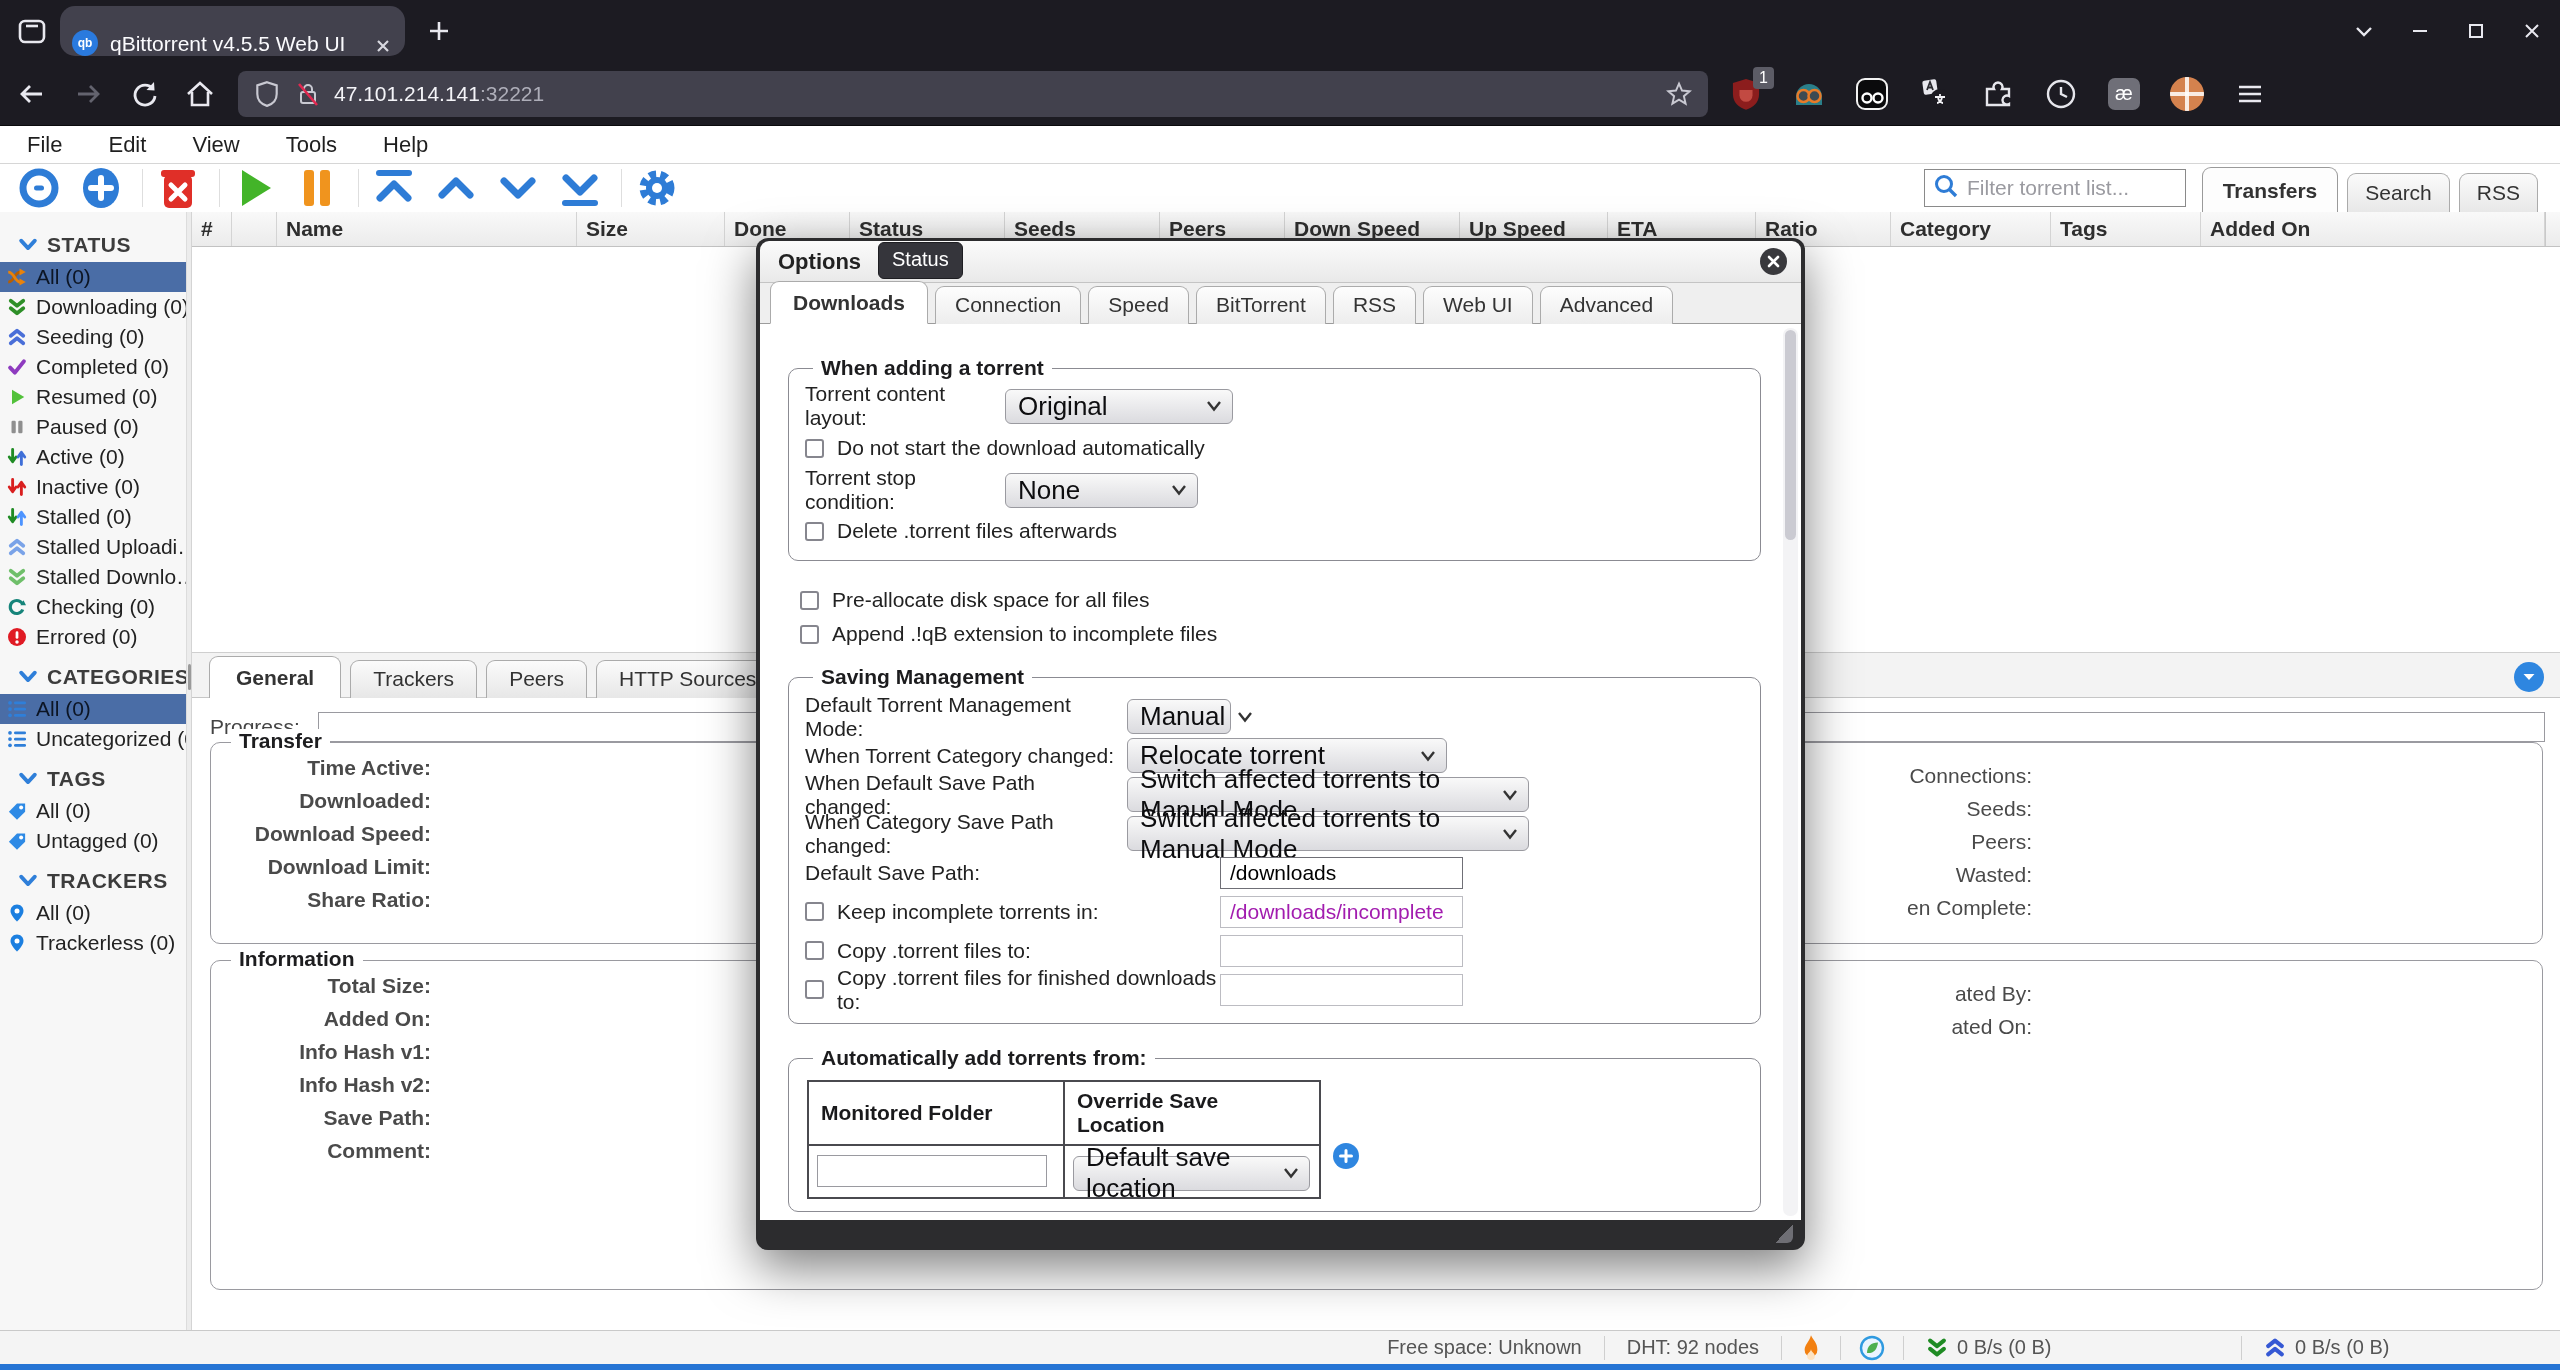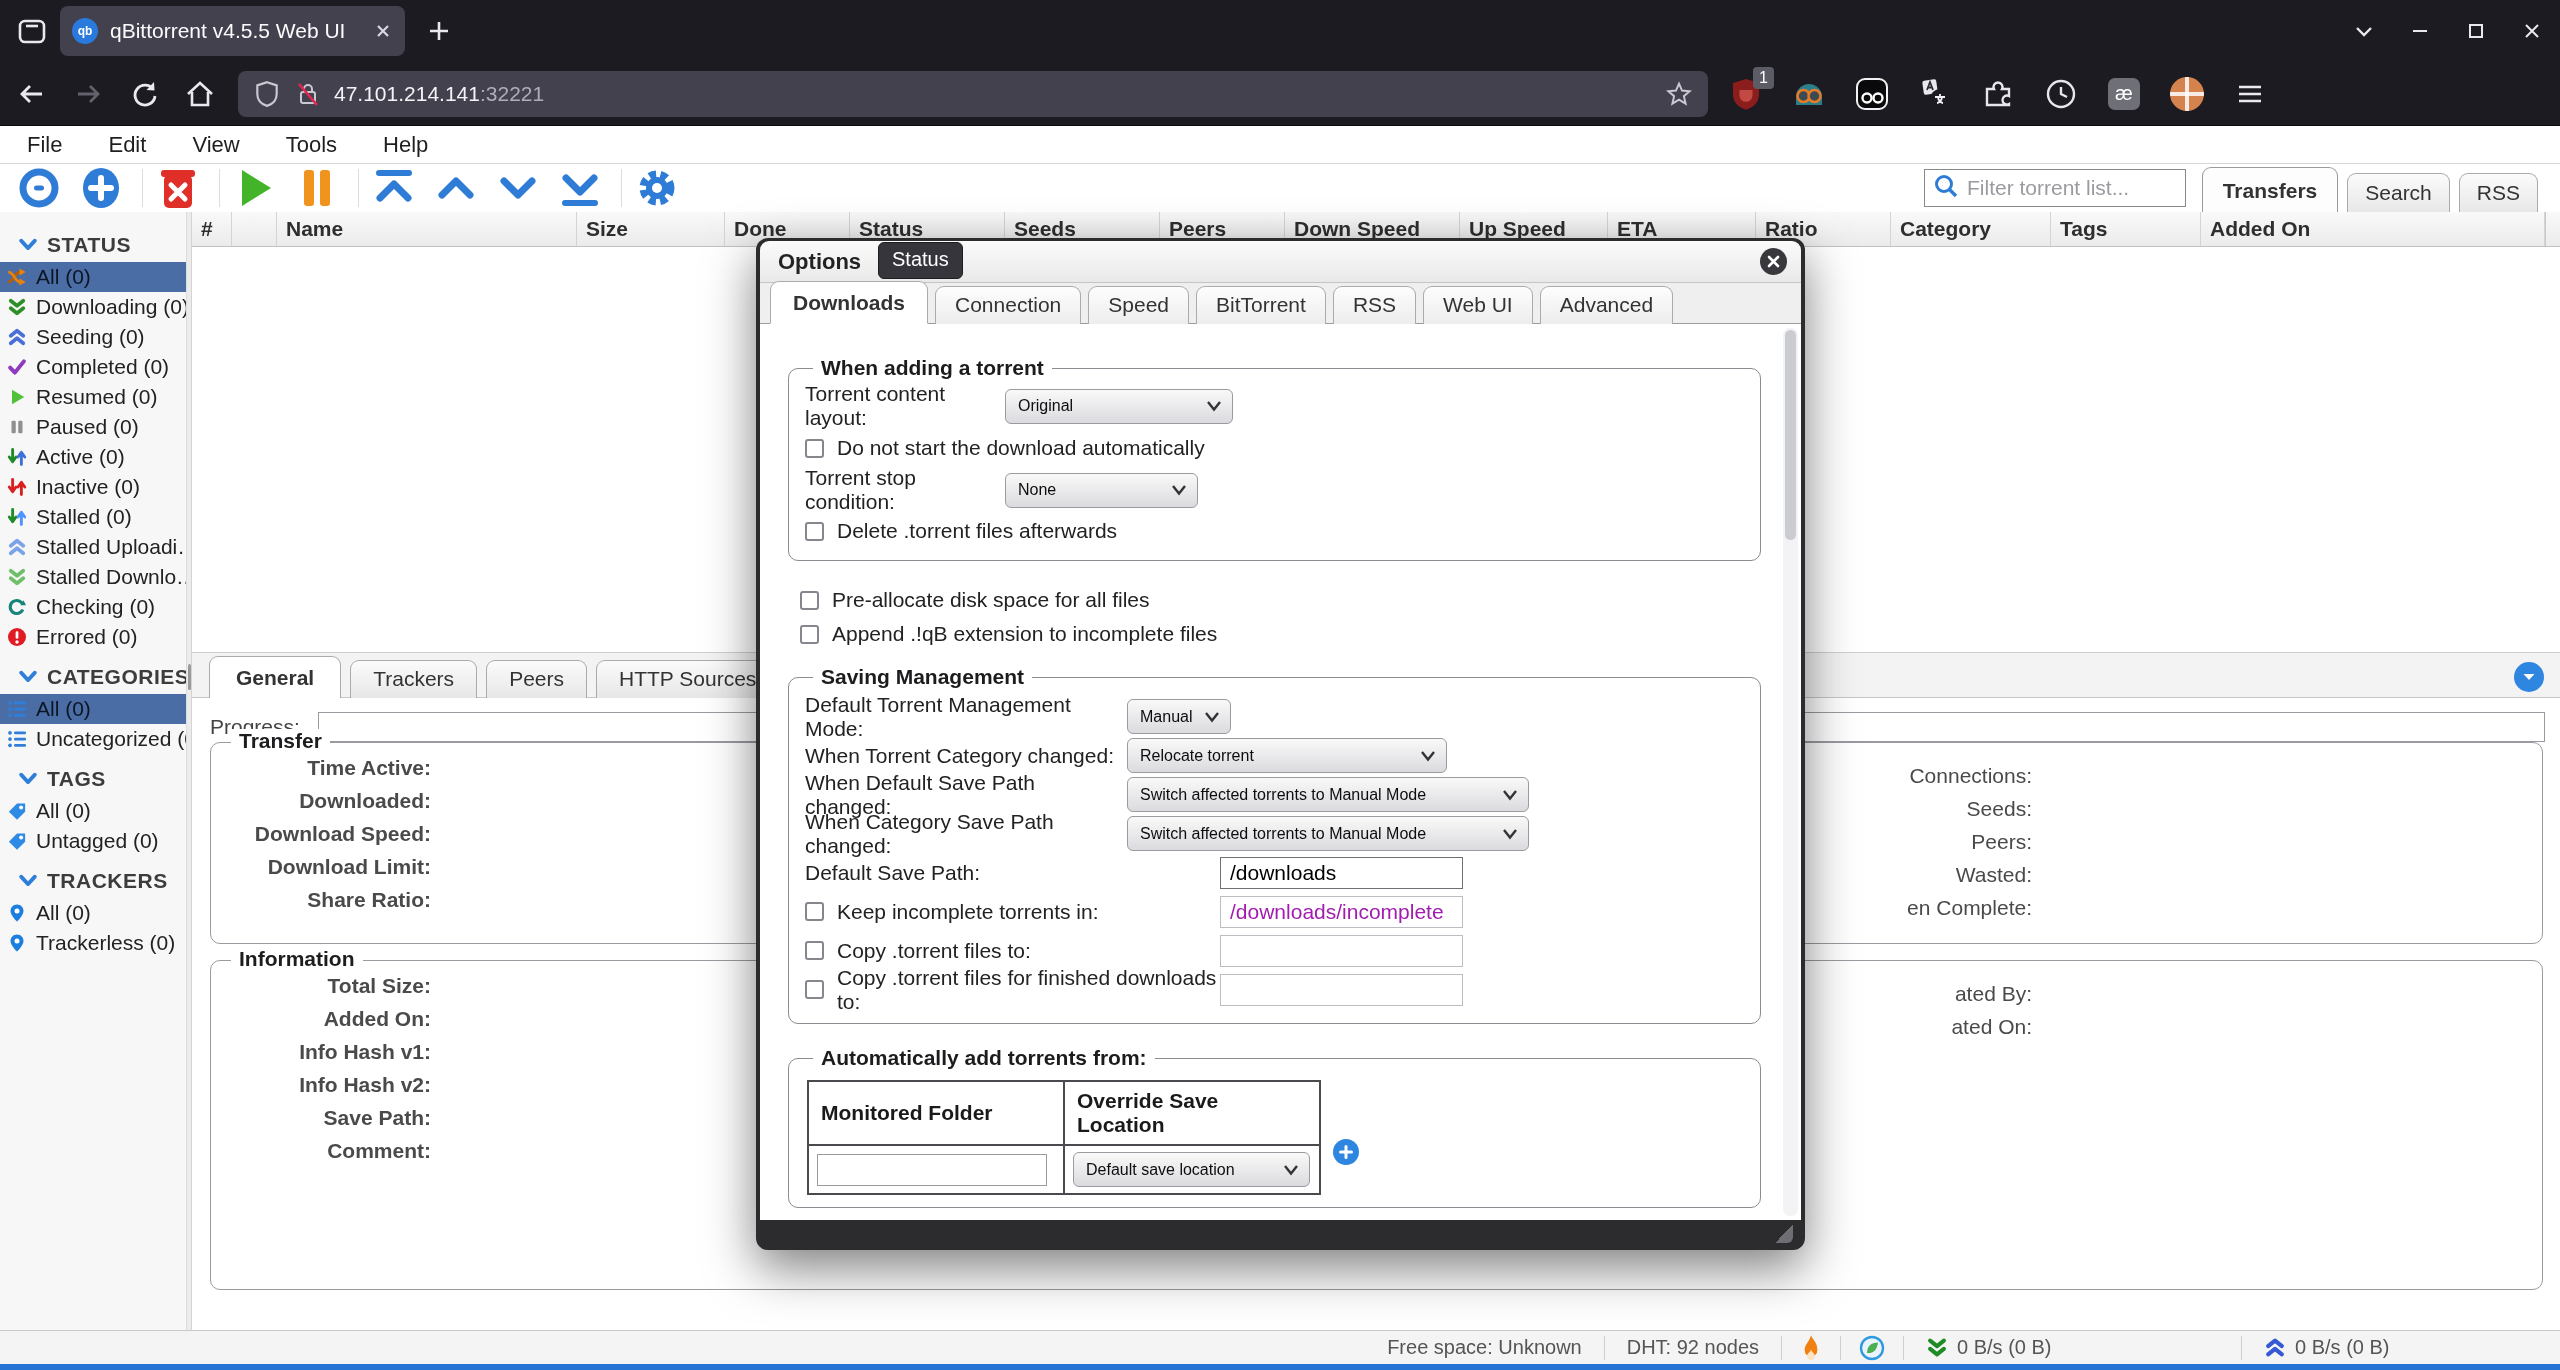--- a/index.html
+++ b/index.html
@@ -4,22 +4,22 @@
 <style>
   * { margin:0; padding:0; box-sizing:border-box; }
   html,body { background:#333; }
   .screen { position:relative; width:2560px; height:1370px; overflow:hidden;
             background:#fff; font-family:"Liberation Sans",sans-serif; }
 
   
   .tabstrip { position:absolute; left:0; top:0; width:2560px; height:62px;
               background:#1c1b22; display:flex; align-items:center; }
   .fxview { width:44px; height:44px; margin-left:10px; display:flex; align-items:center; justify-content:center; }
-  .tab { margin-left:6px; width:345px; height:50px; background:#42414d; border-radius:8px;
-         display:flex; align-items:center; padding:0 12px; color:#fbfbfe; }
+  .tab { margin-left:6px; width:345px; height:50px; background:#42414d; border-radius:15px;
+         display:flex; align-items:flex-end; padding:0 12px; color:#fbfbfe; }
   .favicon { width:26px; height:26px; border-radius:50%; background:#2a7ade; color:#fff;
              font-size:12px; font-weight:bold; display:flex; align-items:center; justify-content:center; flex:none;}
   .tab-title { font-size:21px; margin-left:12px; flex:1; white-space:nowrap; overflow:hidden; }
   .icbtn { display:flex; align-items:center; justify-content:center; }
   .newtab { width:44px; height:44px; margin-left:12px; }
   .ts-spacer { flex:1; }
   .winctl { width:56px; height:56px; }
   .tabstrip svg, .navbar svg { display:block; }
 
   .navbar { position:absolute; left:0; top:62px; width:2560px; height:64px; background:#1c1b22;
@@ -138,21 +138,21 @@
   .fgroup legend { font-size:21px; font-weight:bold; color:#1c1c1e; padding:0 8px; margin-left:8px; }
   .mt16 { margin-top:16px; } .mt22 { margin-top:22px; } .mt14 { margin-top:14px; }
   .wrow { display:flex; align-items:center; min-height:42px; }
   .wlabel { font-size:21px; color:#222; }
   .w200 { width:200px; flex:none; }
   .cbrow { display:flex; align-items:center; gap:13px; min-height:36px; font-size:21px; color:#222; }
   .cbrow.standalone { margin-left:12px; min-height:34px; }
   .cb { width:19px; height:19px; border:2px solid #86868e; border-radius:3px; background:#fff; flex:none; }
   .sel { display:inline-flex; align-items:center; justify-content:space-between; flex:none;
          border:1px solid #9a9aa0; border-radius:6px; background:linear-gradient(#f9f9f9,#dbdbdf);
-         padding:0 10px 0 12px; height:35px; font-size:16px; color:#0d0d0f; }
+         padding:0 10px 0 12px; height:35px; font-size:26px; color:#0d0d0f; }
   .sel .chev { margin-left:12px; flex:none; display:flex; }
   .sw228{width:228px} .sw193{width:193px} .sw104{width:104px} .sw320{width:320px} .sw402{width:402px} .sw237{width:237px}
   .srow { display:flex; align-items:center; height:39px; }
   .slabel { width:322px; flex:none; font-size:21px; color:#222; }
   .pcol { width:415px; flex:none; display:flex; align-items:center; gap:13px; font-size:21px; color:#222; }
   .ti { width:243px; height:32px; border:1px solid #6f6f76; font-family:inherit; font-size:21px;
         padding:0 9px; color:#000; background:#fff; }
   .ti.dim { border-color:#bcbcc2; color:#a21caf; }
   .mtable { border-collapse:collapse; margin:8px 0 2px 2px; }
   .mtable th, .mtable td { border:2px solid #4a4a4f; }

